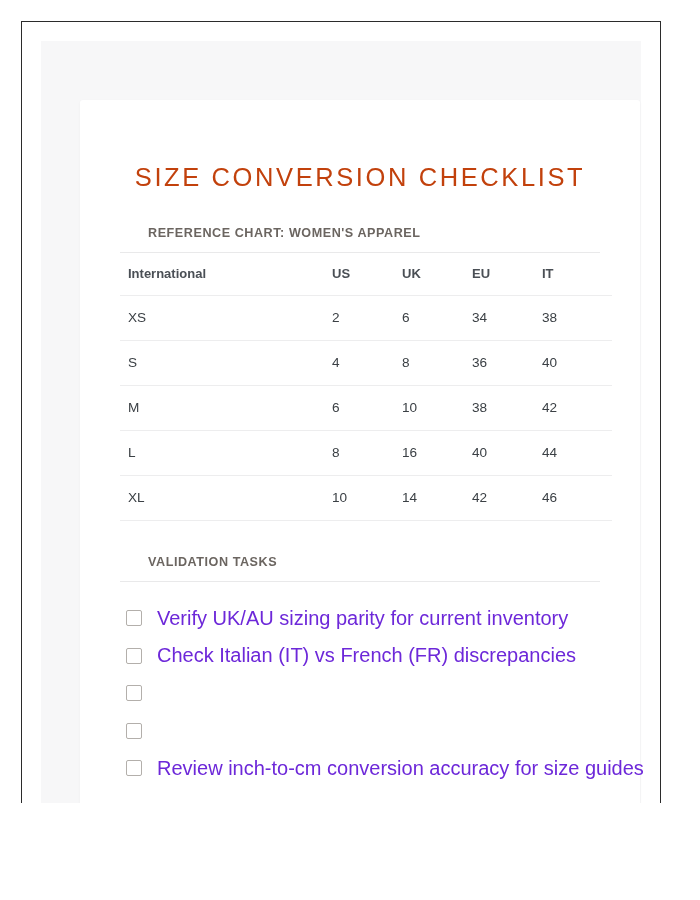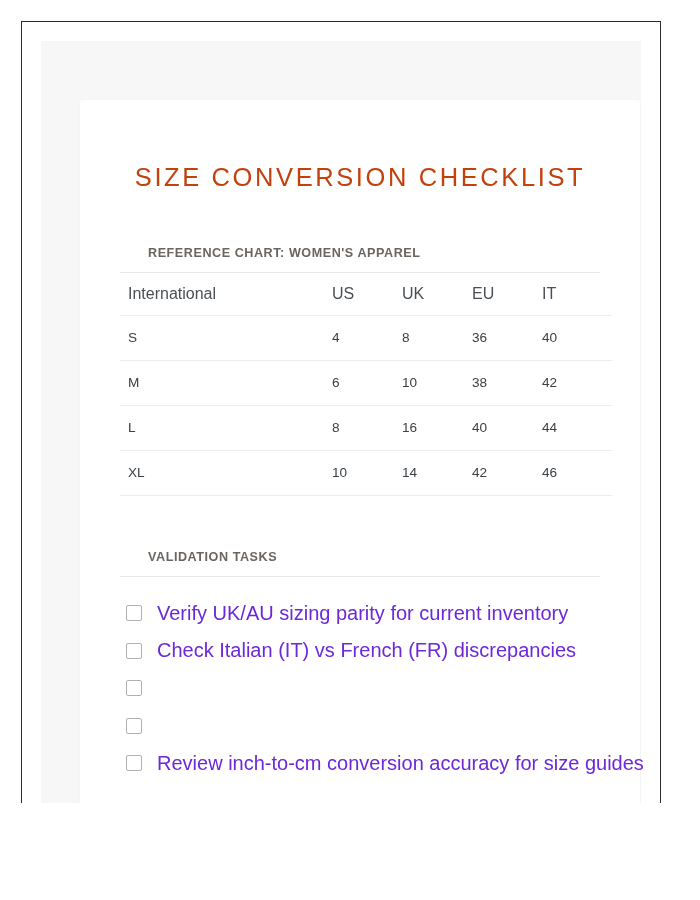--- a/index.html
+++ b/index.html
@@ -60,21 +60,21 @@
     text-align: center;
     font-size: 25.5px;
     font-weight: 300;
     letter-spacing: 2.6px;
     color: #c2410c;
     white-space: nowrap;
   }
 
   
   .section-head {
-    margin-top: 54px;
+    margin-top: 34px;
     font-size: 12.6px;
     font-weight: 700;
     letter-spacing: 0.55px;
     color: #6b6560;
     text-transform: uppercase;
     padding-left: 28px;
   }
   .section-rule {
     margin-top: 12px;
     height: 1px;
@@ -89,22 +89,22 @@
   }
   table.size-table th,
   table.size-table td {
     text-align: left;
     padding: 0;
     height: 45px;
     vertical-align: middle;
     border-bottom: 1px solid #ededee;
   }
   table.size-table th {
-    font-size: 16px;
-    font-weight: 400;
+    font-size: 13px;
+    font-weight: 700;
     color: #4a4f55;
     height: 42px;
   }
   table.size-table td {
     font-size: 13.6px;
     font-weight: 400;
     color: #3b4045;
   }
   table.size-table th.c-name, table.size-table td.c-name { width: 212px; padding-left: 8px; }
   table.size-table th.c-val,  table.size-table td.c-val  { width: 70px; }
@@ -151,20 +151,27 @@
             <tr>
               <th class="c-name">International</th>
               <th class="c-val">US</th>
               <th class="c-val">UK</th>
               <th class="c-val">EU</th>
               <th class="c-val">IT</th>
             </tr>
           </thead>
           <tbody>
             <tr>
+              <td class="c-name">XS</td>
+              <td class="c-val">2</td>
+              <td class="c-val">6</td>
+              <td class="c-val">34</td>
+              <td class="c-val">38</td>
+            </tr>
+            <tr>
               <td class="c-name">S</td>
               <td class="c-val">4</td>
               <td class="c-val">8</td>
               <td class="c-val">36</td>
               <td class="c-val">40</td>
             </tr>
             <tr>
               <td class="c-name">M</td>
               <td class="c-val">6</td>
               <td class="c-val">10</td>

